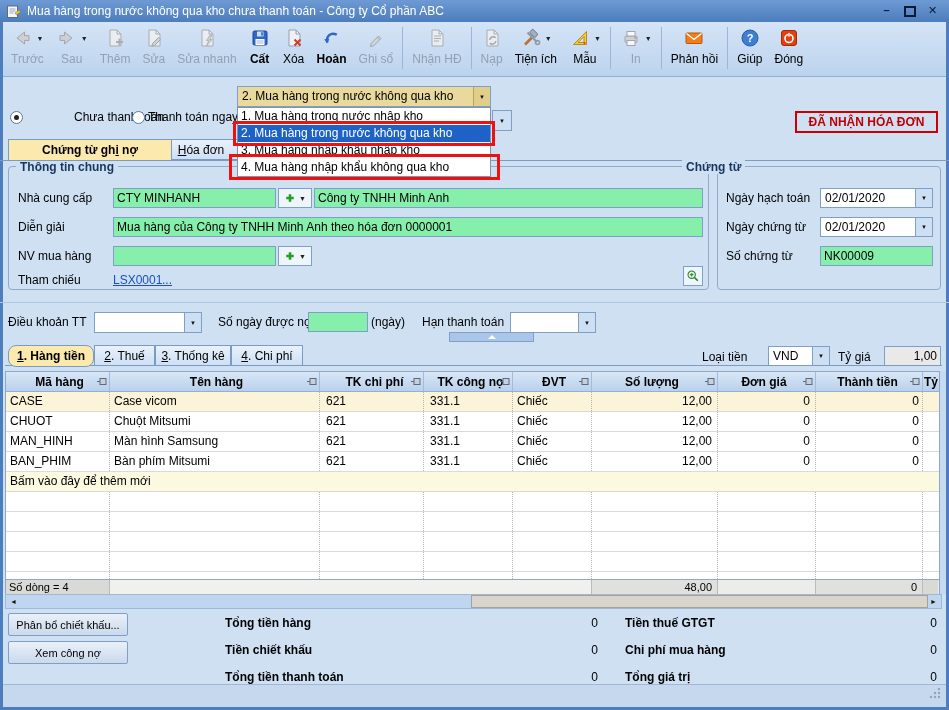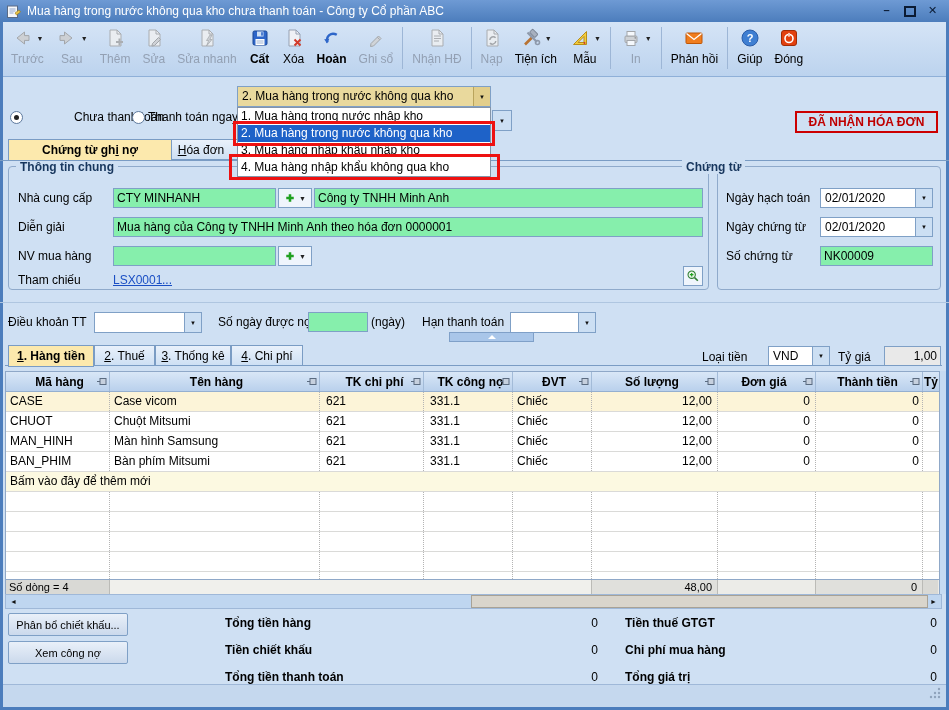--- a/index.html
+++ b/index.html
@@ -400,21 +400,21 @@
   <span class="lbl" style="left:371px;top:315px;">(ngày)</span>
   <span class="lbl" style="left:422px;top:315px;">Hạn thanh toán</span>
   <div class="combo" style="left:510px;top:312px;width:86px;">
     <span class="txt"></span>
     <span class="cbtn">▼</span>
   </div>
   <div class="collapse">
       <i></i>
     </div>
 
-  <div class="dtab act" style="left:8px;width:86px;">
+  <div class="dtab act" style="left:8px;width:86px;border-radius:8px;">
     <span><u>1</u><span>. Hàng tiền</span></span>
   </div>
   <div class="dtab" style="left:94px;width:61px;">
     <span><u>2</u><span>. Thuế</span></span>
   </div>
   <div class="dtab" style="left:155px;width:76px;">
     <span><u>3</u><span>. Thống kê</span></span>
   </div>
   <div class="dtab" style="left:231px;width:72px;">
     <span><u>4</u><span>. Chi phí</span></span>

